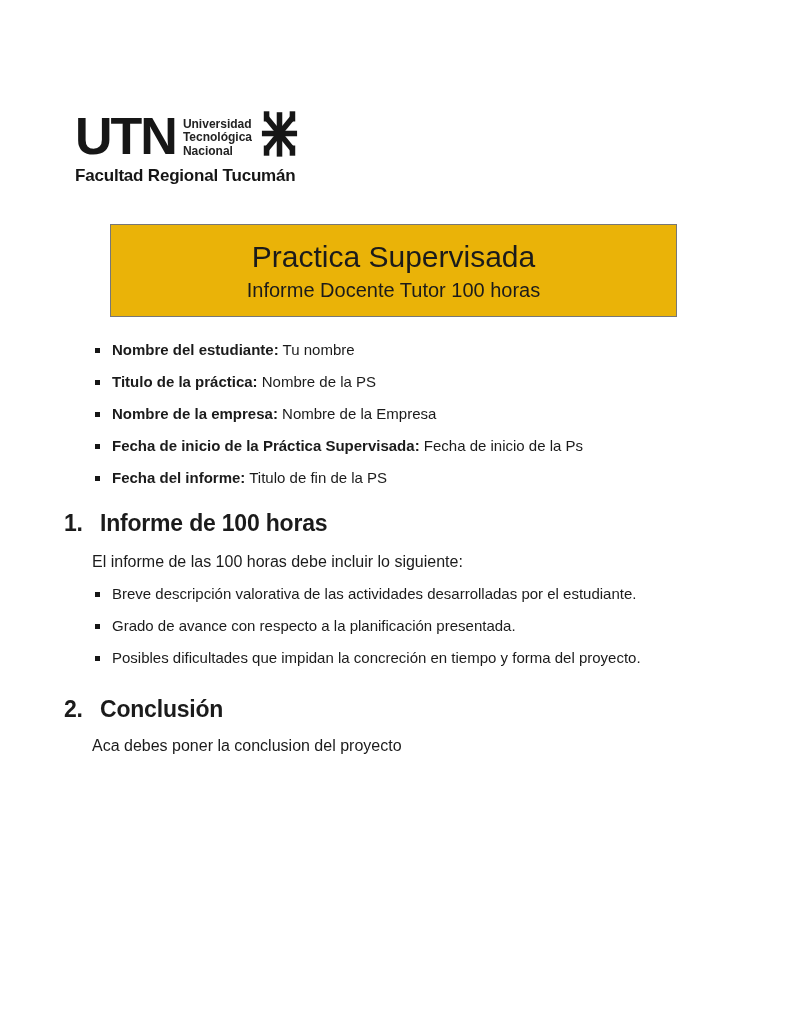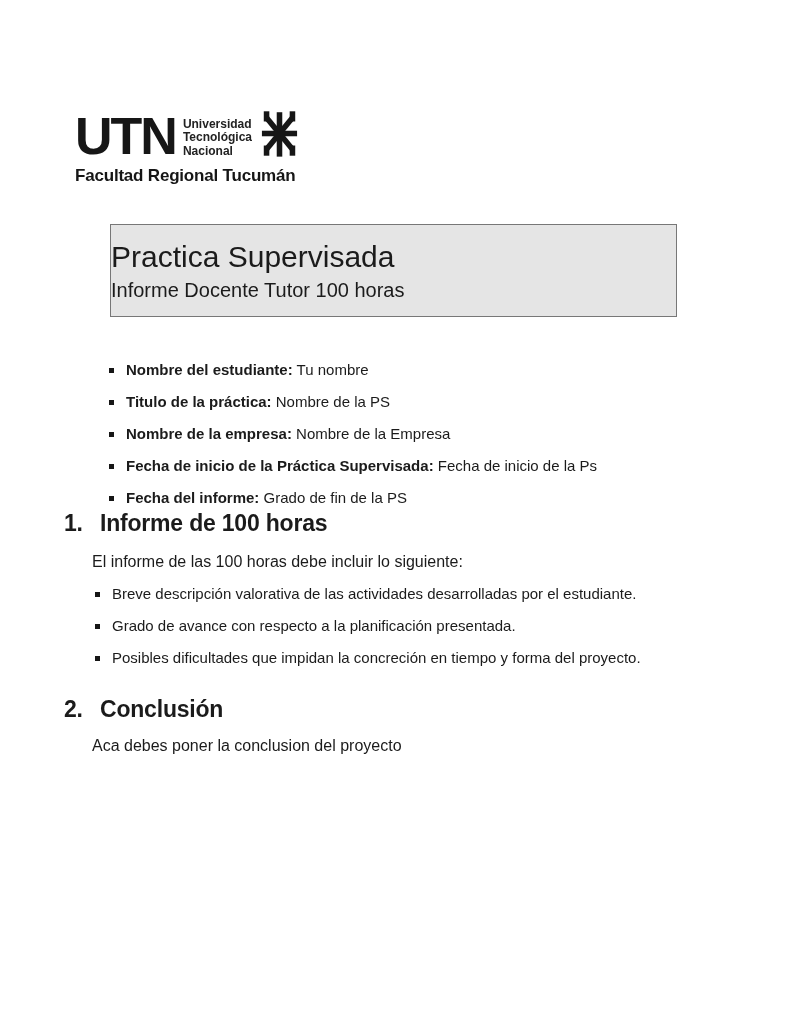--- a/index.html
+++ b/index.html
@@ -35,28 +35,28 @@
     font-size: 17px; font-weight: bold; letter-spacing: -0.2px;
     color: #161616;
   }
 
   
   .title-box {
     position: absolute; left: 110px; top: 224px;
     width: 567px; height: 93px;
     border: 1px solid #777777;
     display: flex; flex-direction: column;
-    align-items: flex-start; justify-content: center;
-    background: #e5e5e5;
+    align-items: center; justify-content: center;
+    background: #eab308;
   }
   .doc-title { font-size: 30px; line-height: 1.1; }
   .doc-subtitle { font-size: 20px; margin-top: 6px; }
 
   
-  .info-list { position: absolute; left: 109px; top: 341px; list-style: none; margin-top: 20px; }
+  .info-list { position: absolute; left: 95px; top: 341px; list-style: none; }
   .bullet-row {
     display: flex; align-items: center;
     font-size: 15px; line-height: 18px;
     margin-bottom: 14px;
   }
   .sq {
     flex: 0 0 auto;
     width: 5px; height: 5px; background: #161616;
     margin-right: 12px; margin-top: 1px;
   }
@@ -125,21 +125,21 @@
     <li class="bullet-row">
       <span class="sq"></span>
       <span><span class="info-label">Nombre de la empresa:</span> <span class="info-value">Nombre de la Empresa</span></span>
     </li>
     <li class="bullet-row">
       <span class="sq"></span>
       <span><span class="info-label">Fecha de inicio de la Práctica Supervisada:</span> <span class="info-value">Fecha de inicio de la Ps</span></span>
     </li>
     <li class="bullet-row">
       <span class="sq"></span>
-      <span><span class="info-label">Fecha del informe:</span> <span class="info-value">Grado de fin de la PS</span></span>
+      <span><span class="info-label">Fecha del informe:</span> <span class="info-value">Titulo de fin de la PS</span></span>
     </li>
   </ul>
 
   <div class="section-heading heading-1">
     <span class="section-number">1.</span>
     <span class="section-title">Informe de 100 horas</span>
   </div>
 
   <div class="body-par par-1">El informe de las 100 horas debe incluir lo siguiente:</div>
 

